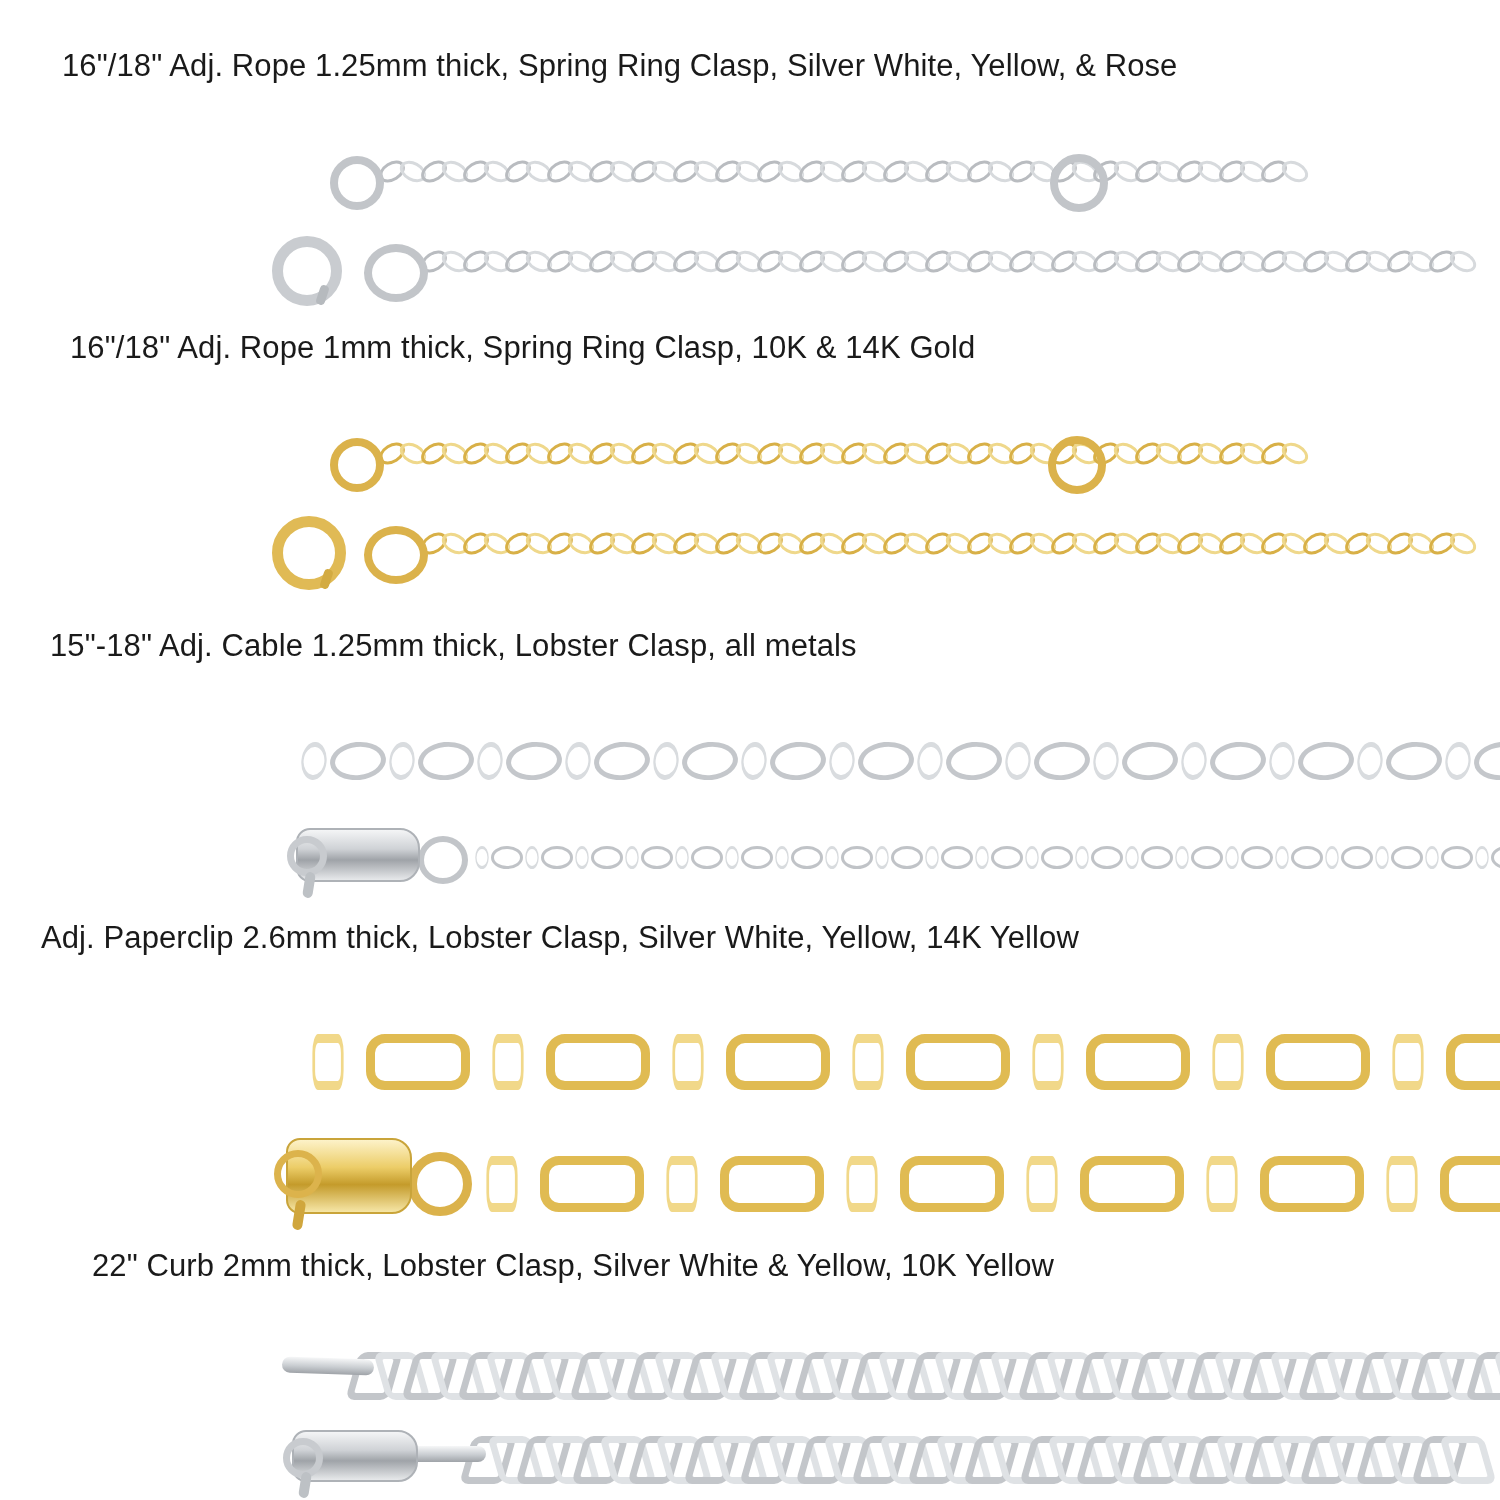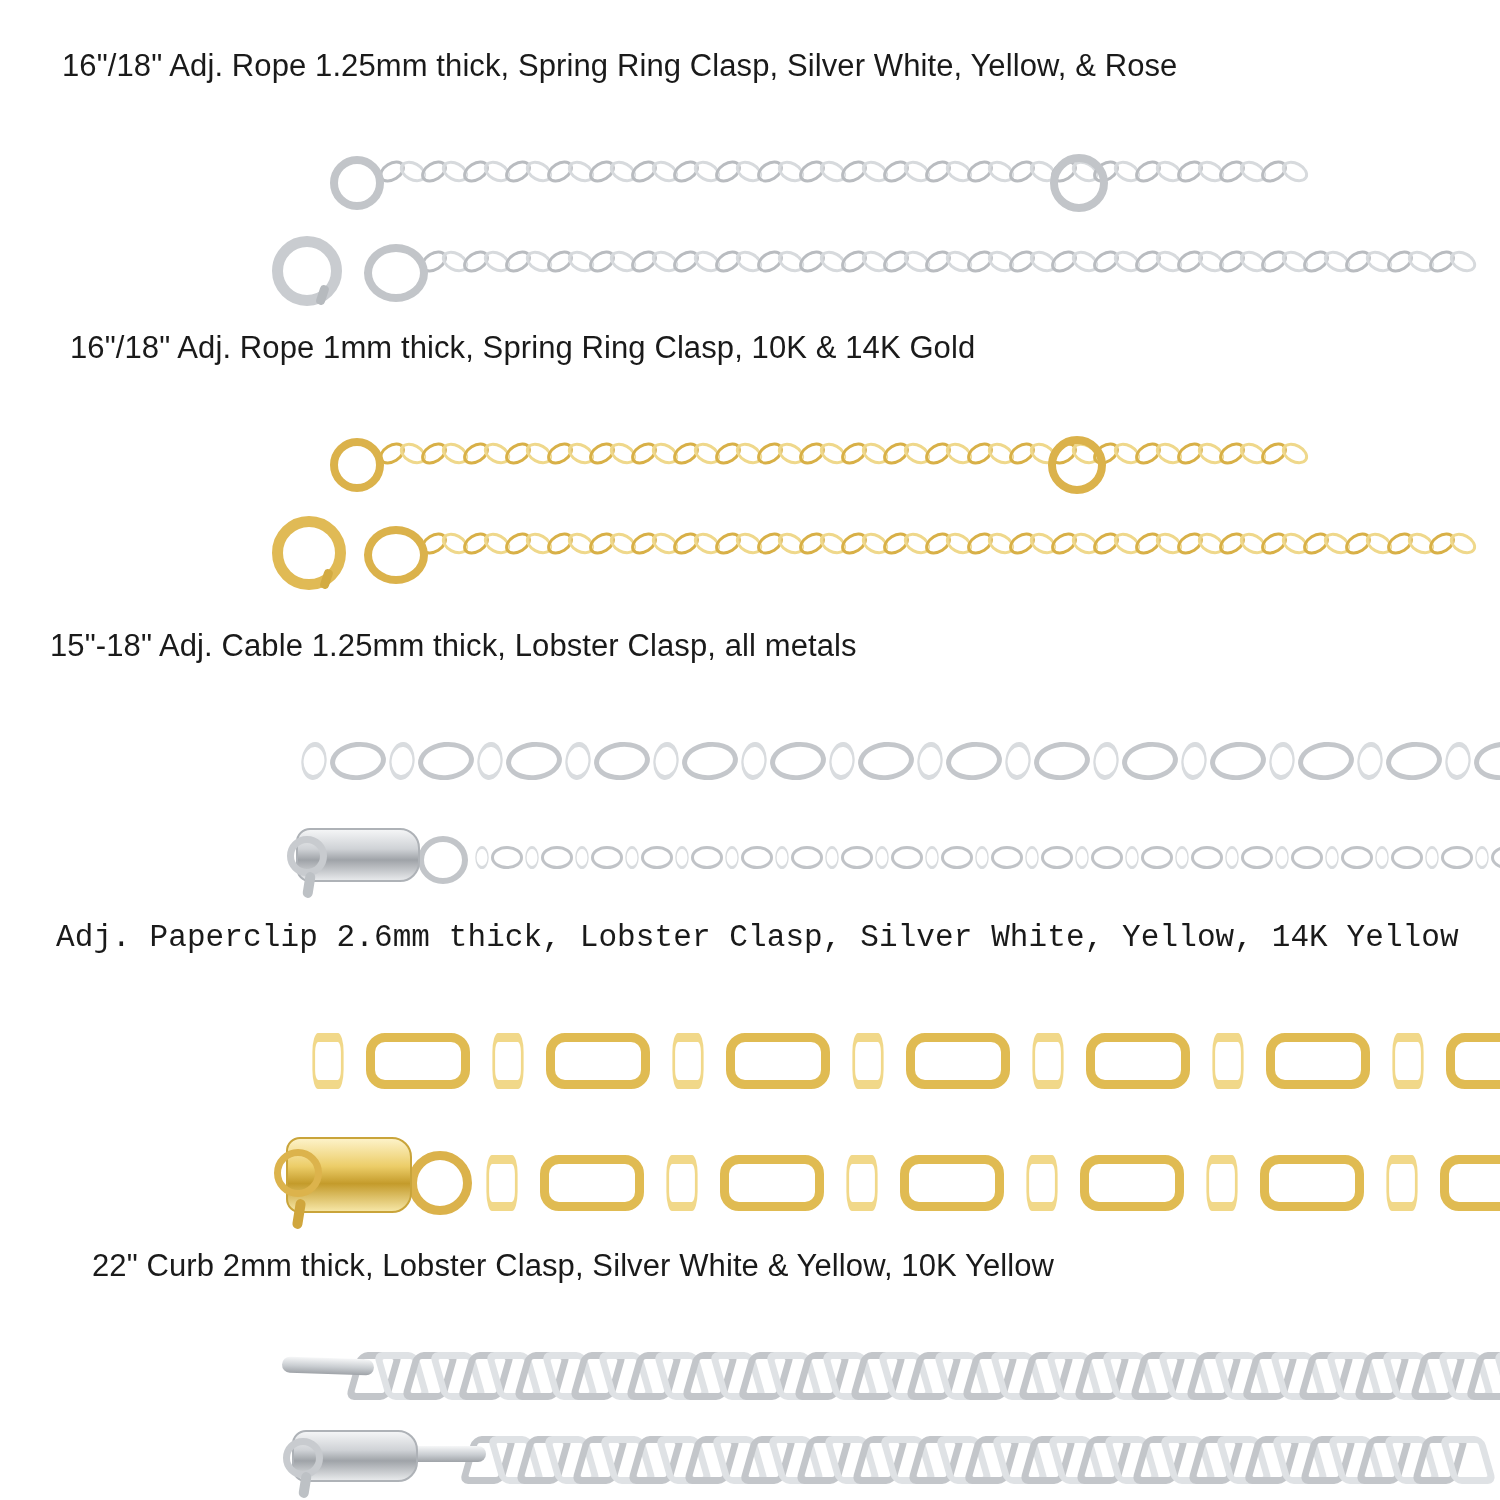--- a/index.html
+++ b/index.html
@@ -488,21 +488,21 @@
       <div class="ring silver" style="left:418px; top:172px; width:38px; height:36px; border-width:6px;"></div>
 
       <div class="lobster silver" style="left:296px; top:164px; width:120px; height:50px;">
         <div class="hook"></div>
         <div class="tail"></div>
       </div>
     </div>
   </div>
 
   <div class="row" style="top:920px;">
-    <div class="caption" style="padding-left:56px;font-family:Liberation Mono, monospace;">Adj. Paperclip 2.6mm thick, Lobster Clasp, Silver White, Yellow, 14K Yellow</div>
+    <div class="caption" style="padding-left:41px;">Adj. Paperclip 2.6mm thick, Lobster Clasp, Silver White, Yellow, 14K Yellow</div>
 
     <div class="art" style="height:300px;">
       <div class="linkrow" style="left:276px; top:78px;">
         <div class="pc-link alt"></div>
           <div class="pc-link"></div>
         <div class="pc-link alt"></div>
           <div class="pc-link"></div>
         <div class="pc-link alt"></div>
           <div class="pc-link"></div>
         <div class="pc-link alt"></div>

